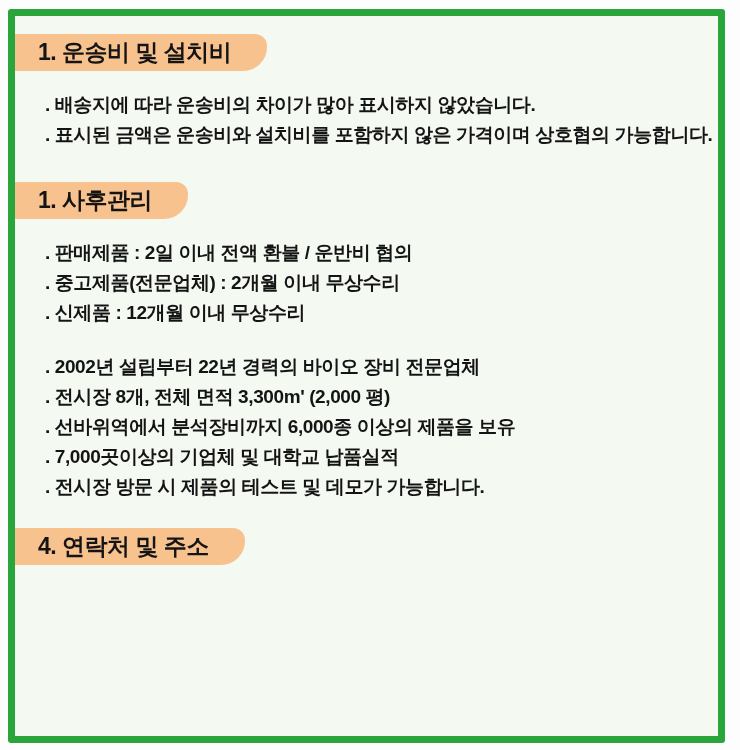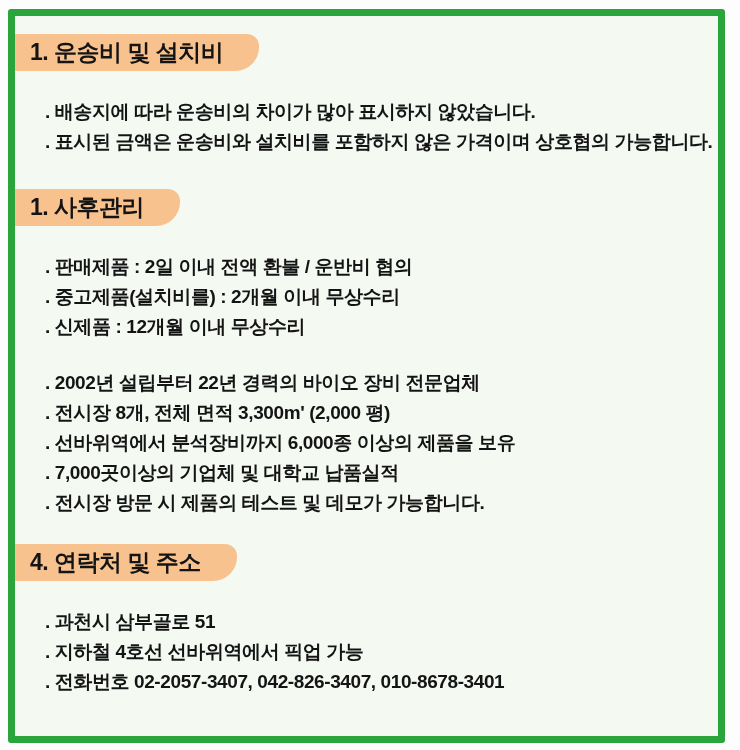--- a/index.html
+++ b/index.html
@@ -31,26 +31,26 @@
   .sec-1 { margin-top: 32px; }
   .sec-2 { margin-top: 24px; }
   .sec-3 { margin-top: 26px; }
   .ribbon {
     display: inline-block;
     background: var(--ribbon-bg);
     font-size: 23px;
     font-weight: 700;
     letter-spacing: -0.5px;
     line-height: 26px;
-    padding: 5px 36px 6px 15px;
+    padding: 5px 36px 6px 23px;
     border-radius: 0 12px 24px 0;
     white-space: nowrap;
   }
   .items {
-    margin: 26px 16px 0 30px;
+    margin: 19px 16px 0 30px;
   }
   .item {
     font-size: 19px;
     font-weight: 700;
     letter-spacing: -0.4px;
     line-height: 30px;
     white-space: nowrap;
   }
 </style>
 </head>
@@ -63,37 +63,32 @@
     <div class="items">
       <p class="item">. 배송지에 따라 운송비의 차이가 많아 표시하지 않았습니다.</p>
       <p class="item">. 표시된 금액은 운송비와 설치비를 포함하지 않은 가격이며 상호협의 가능합니다.</p>
     </div>
   </section>
 
   <section class="sec sec-1">
     <div class="ribbon">1. 사후관리</div>
     <div class="items">
       <p class="item">. 판매제품 : 2일 이내 전액 환불 / 운반비 협의</p>
-      <p class="item">. 중고제품(설치비를) : 2개월 이내 무상수리</p>
+      <p class="item">. 중고제품(전문업체) : 2개월 이내 무상수리</p>
       <p class="item">. 신제품 : 12개월 이내 무상수리</p>
     </div>
   </section>
 
   <section class="sec sec-2">
     <div class="items">
       <p class="item">. 2002년 설립부터 22년 경력의 바이오 장비 전문업체</p>
       <p class="item">. 전시장 8개, 전체 면적 3,300m' (2,000 평)</p>
       <p class="item">. 선바위역에서 분석장비까지 6,000종 이상의 제품을 보유</p>
       <p class="item">. 7,000곳이상의 기업체 및 대학교 납품실적</p>
       <p class="item">. 전시장 방문 시 제품의 테스트 및 데모가 가능합니다.</p>
     </div>
   </section>
 
   <section class="sec sec-3">
     <div class="ribbon">4. 연락처 및 주소</div>
-    <div class="items">
-      <p class="item">. 과천시 삼부골로 51</p>
-      <p class="item">. 지하철 4호선 선바위역에서 픽업 가능</p>
-      <p class="item">. 전화번호 02-2057-3407, 042-826-3407, 010-8678-3401</p>
-    </div>
   </section>
 
 </div>
 
 </body></html>

